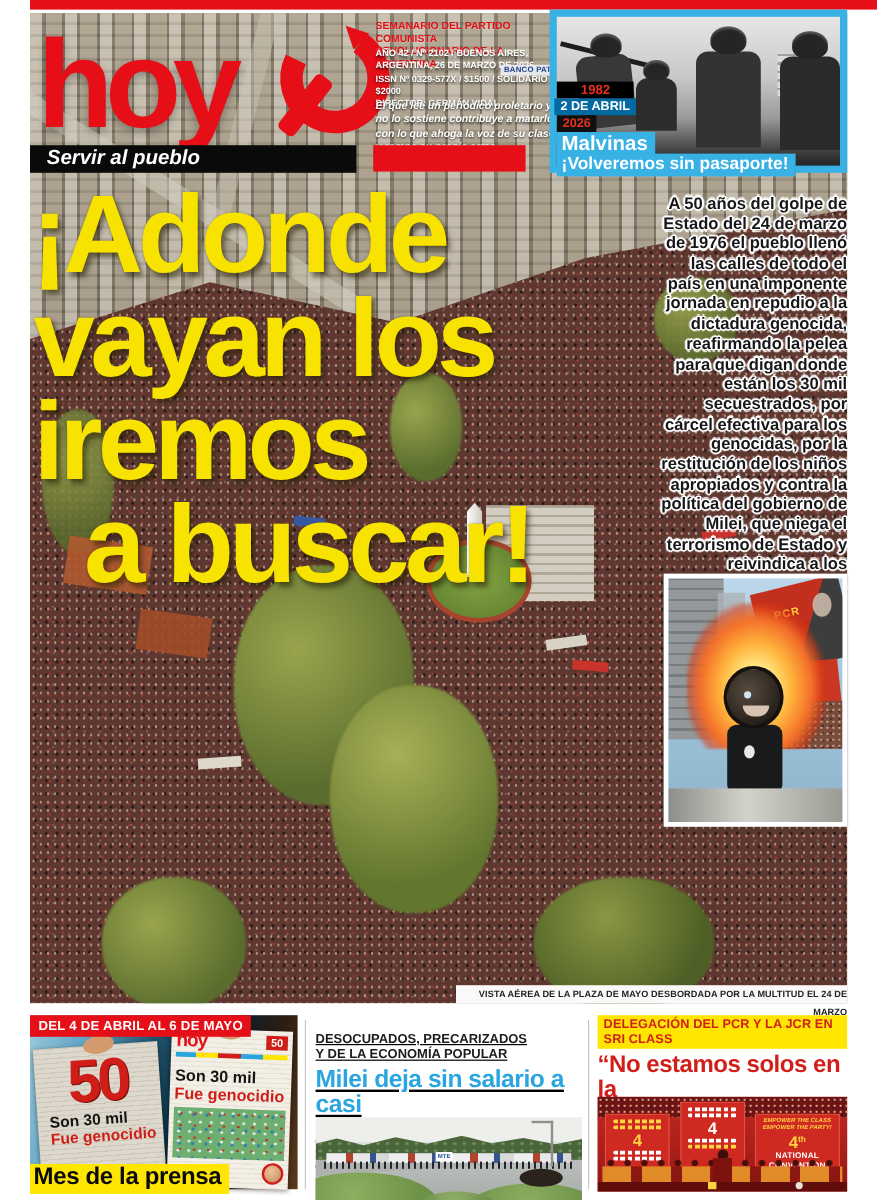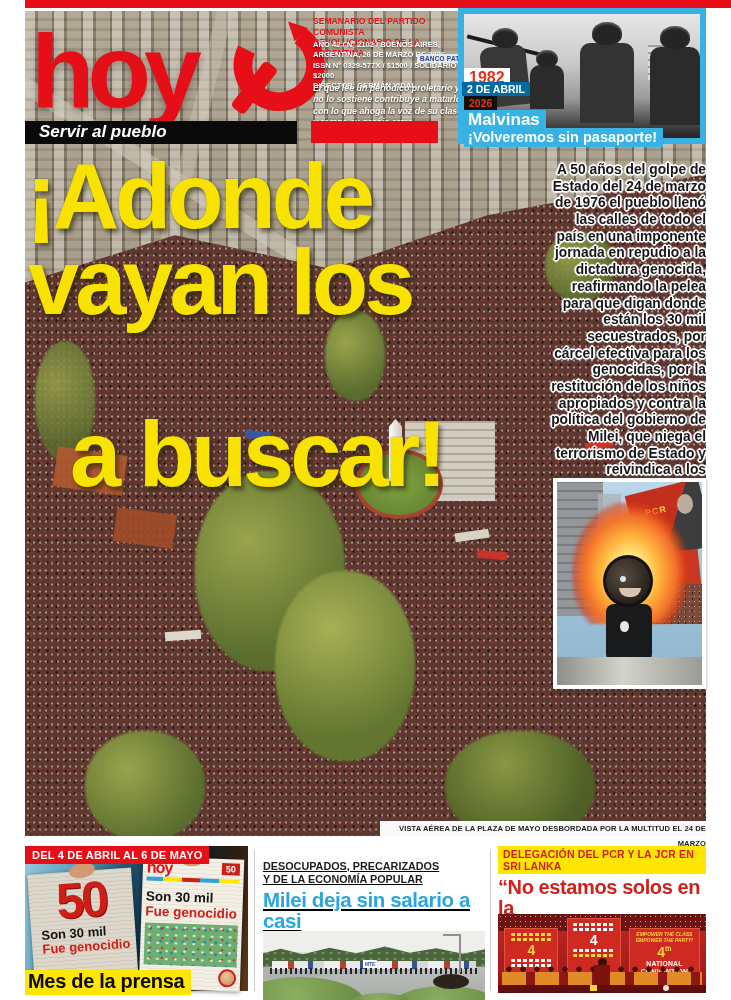--- a/index.html
+++ b/index.html
@@ -75,21 +75,21 @@
   .sh4{left:196px;top:12px;width:30px;height:23px;}
   .sold-body{position:absolute;background:#303030;border-radius:10px 10px 0 0;}
   .sb1{left:18px;top:32px;width:46px;height:60px;transform:rotate(-6deg);background:#383838;}
   .sb2{left:66px;top:51px;width:34px;height:44px;background:#2c2c2c;}
   .sb3{left:116px;top:29px;width:54px;height:80px;background:#333;}
   .sb4{left:186px;top:33px;width:50px;height:78px;background:#2b2b2b;}
   .rifle{position:absolute;left:2px;top:30px;width:80px;height:4px;background:#1d1d1d;transform:rotate(14deg);}
   .malv-bldg{position:absolute;right:26px;top:30px;width:26px;height:36px;
     background:repeating-linear-gradient(0deg,#dcdcdc 0 5px,#9f9f9f 5px 7px);}
   .tag{position:absolute;font-weight:bold;}
-  .y1982{left:6px;top:60px;background:#ffffff;color:#e8311b;font-size:16px;padding:1px 5px;}
+  .y1982{left:6px;top:60px;background:#000000;color:#e8311b;font-size:11px;padding:1px 20px;}
   .ydate{left:4px;top:74px;background:#0369a1;color:#fff;font-size:10.5px;padding:1px 5px;}
   .y2026{left:6px;top:88px;background:#101010;color:#e8311b;font-size:10.5px;padding:1px 5px;}
   .malv-title{left:6px;top:102px;background:#38b1e5;color:#fff;font-size:17px;padding:0 6px 1px 4px;}
   .malv-sub{left:6px;top:120px;background:#38b1e5;color:#fff;font-size:14.5px;padding:1px 6px 2px 4px;}
 
   
   .hl{position:absolute;font-weight:bold;color:#f8e300;font-size:92px;letter-spacing:-4px;line-height:1;
       text-shadow:3px 4px 4px rgba(35,30,0,.55), 0 0 2px rgba(60,50,0,.35);}
   .hl1{left:26px;top:150px;}
   .hl2{left:28px;top:236px;text-align:right;}
@@ -293,20 +293,21 @@
     </div>
     <div class="tag y1982">1982</div>
     <div class="tag ydate">2 DE ABRIL</div>
     <div class="tag y2026">2026</div>
     <div class="tag malv-title">Malvinas</div>
     <div class="tag malv-sub">¡Volveremos sin pasaporte!</div>
   </div>
 
   <div class="hl hl1">¡Adonde</div>
   <div class="hl hl2">vayan los</div>
+  <div class="hl hl3">iremos</div>
   <div class="hl hl4">a buscar!</div>
 
   <div class="lead">A 50 años del golpe de Estado del 24 de marzo de 1976 el pueblo llenó las calles de todo el país en una imponente jornada en repudio a la dictadura genocida, reafirmando la pelea para que digan donde están los 30 mil secuestrados, por cárcel efectiva para los genocidas, por la restitución de los niños apropiados y contra la política del gobierno de Milei, que niega el terrorismo de Estado y reivindica a los genocidas.</div>
 
   <div class="inset">
     <div class="inset-art">
       <div class="in-bldg"></div>
       <div class="in-bldg2"></div>
       <div class="in-flag if1"></div>
       <div class="in-face"></div>
@@ -379,21 +380,21 @@
         <div class="bc-grass bg3"></div>
         <div class="bc-bush"></div>
         <div class="bc-pole"></div>
         <div class="bc-polearm"></div>
       </div>
     </div>
 
     <div class="vdiv vd2"></div>
 
     <div class="br">
-      <span class="br-kicker">DELEGACIÓN DEL PCR Y LA JCR EN SRI LANKA</span>
+      <span class="br-kicker">DELEGACIÓN DEL PCR Y LA JCR EN SRI CLASS</span>
       <div class="br-title">
         <div>“No estamos solos en la</div>
         <div>lucha por la revolución”</div>
       </div>
       <div class="br-photo">
         <div class="sl-crowd"></div>
         <div class="sl-floor"></div>
         <div class="sl-panel sl-p1">
           <div class="squig y"></div>
           <div class="squig y"></div>

